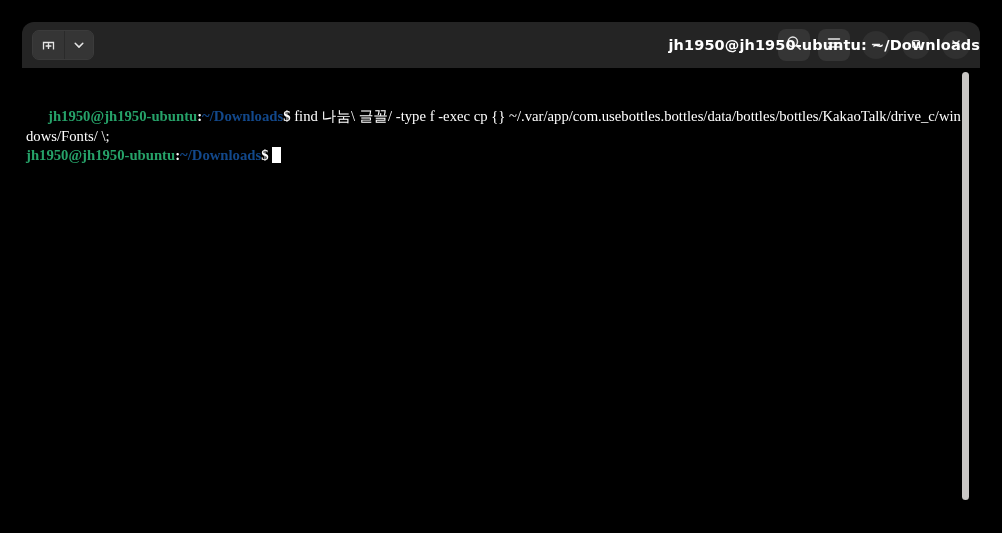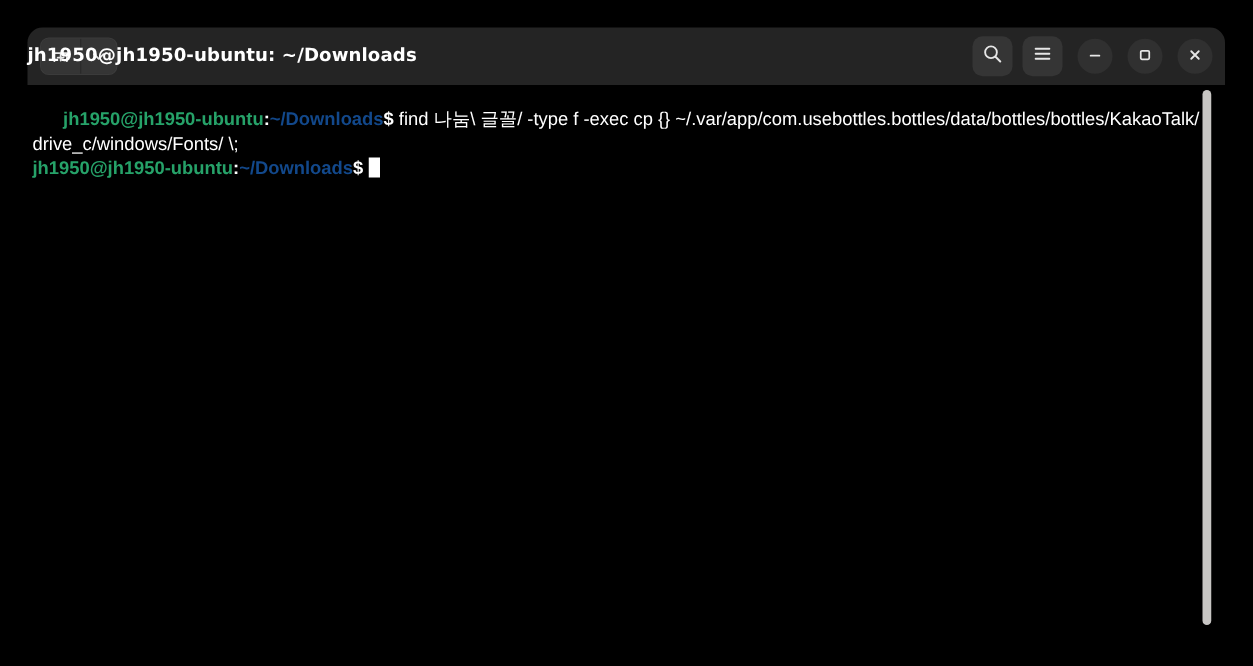--- a/index.html
+++ b/index.html
@@ -89,44 +89,44 @@
     margin-left: 12px;
     cursor: default;
   }
   .wm-btn:first-child { margin-left: 22px; }
 
   #title-text {
     position: absolute;
     left: 0; right: 0; top: 0;
     height: 46px;
     line-height: 46px;
-    text-align: left;
+    text-align: right;
     color: #ffffff;
     font-size: 14.5px;
     font-weight: bold;
     font-family: "DejaVu Sans", sans-serif;
     pointer-events: none;
     letter-spacing: 0.1px;
   }
 
   
   #terminal {
     position: absolute;
     left: 22px; top: 68px;
     width: 958px; height: 465px;
     background: #000000;
     overflow: hidden;
   }
 
   #term-text {
     position: absolute;
-    left: 4px; top: 0;
+    left: 4px; top: 20px;
     width: 940px;
     color: #ffffff;
-    font-family: Liberation Sans, sans-serif;
+    font-family: Liberation Serif, serif;
     font-size: 14.7px;
     line-height: 19.4px;
     white-space: pre-wrap;
     word-break: break-all;
     letter-spacing: 0px;
   }
 
   .l-user  { color: #26a269; font-weight: bold; }
   .l-colon { color: #ffffff; font-weight: bold; }
   .l-path  { color: #12488b; font-weight: bold; }

